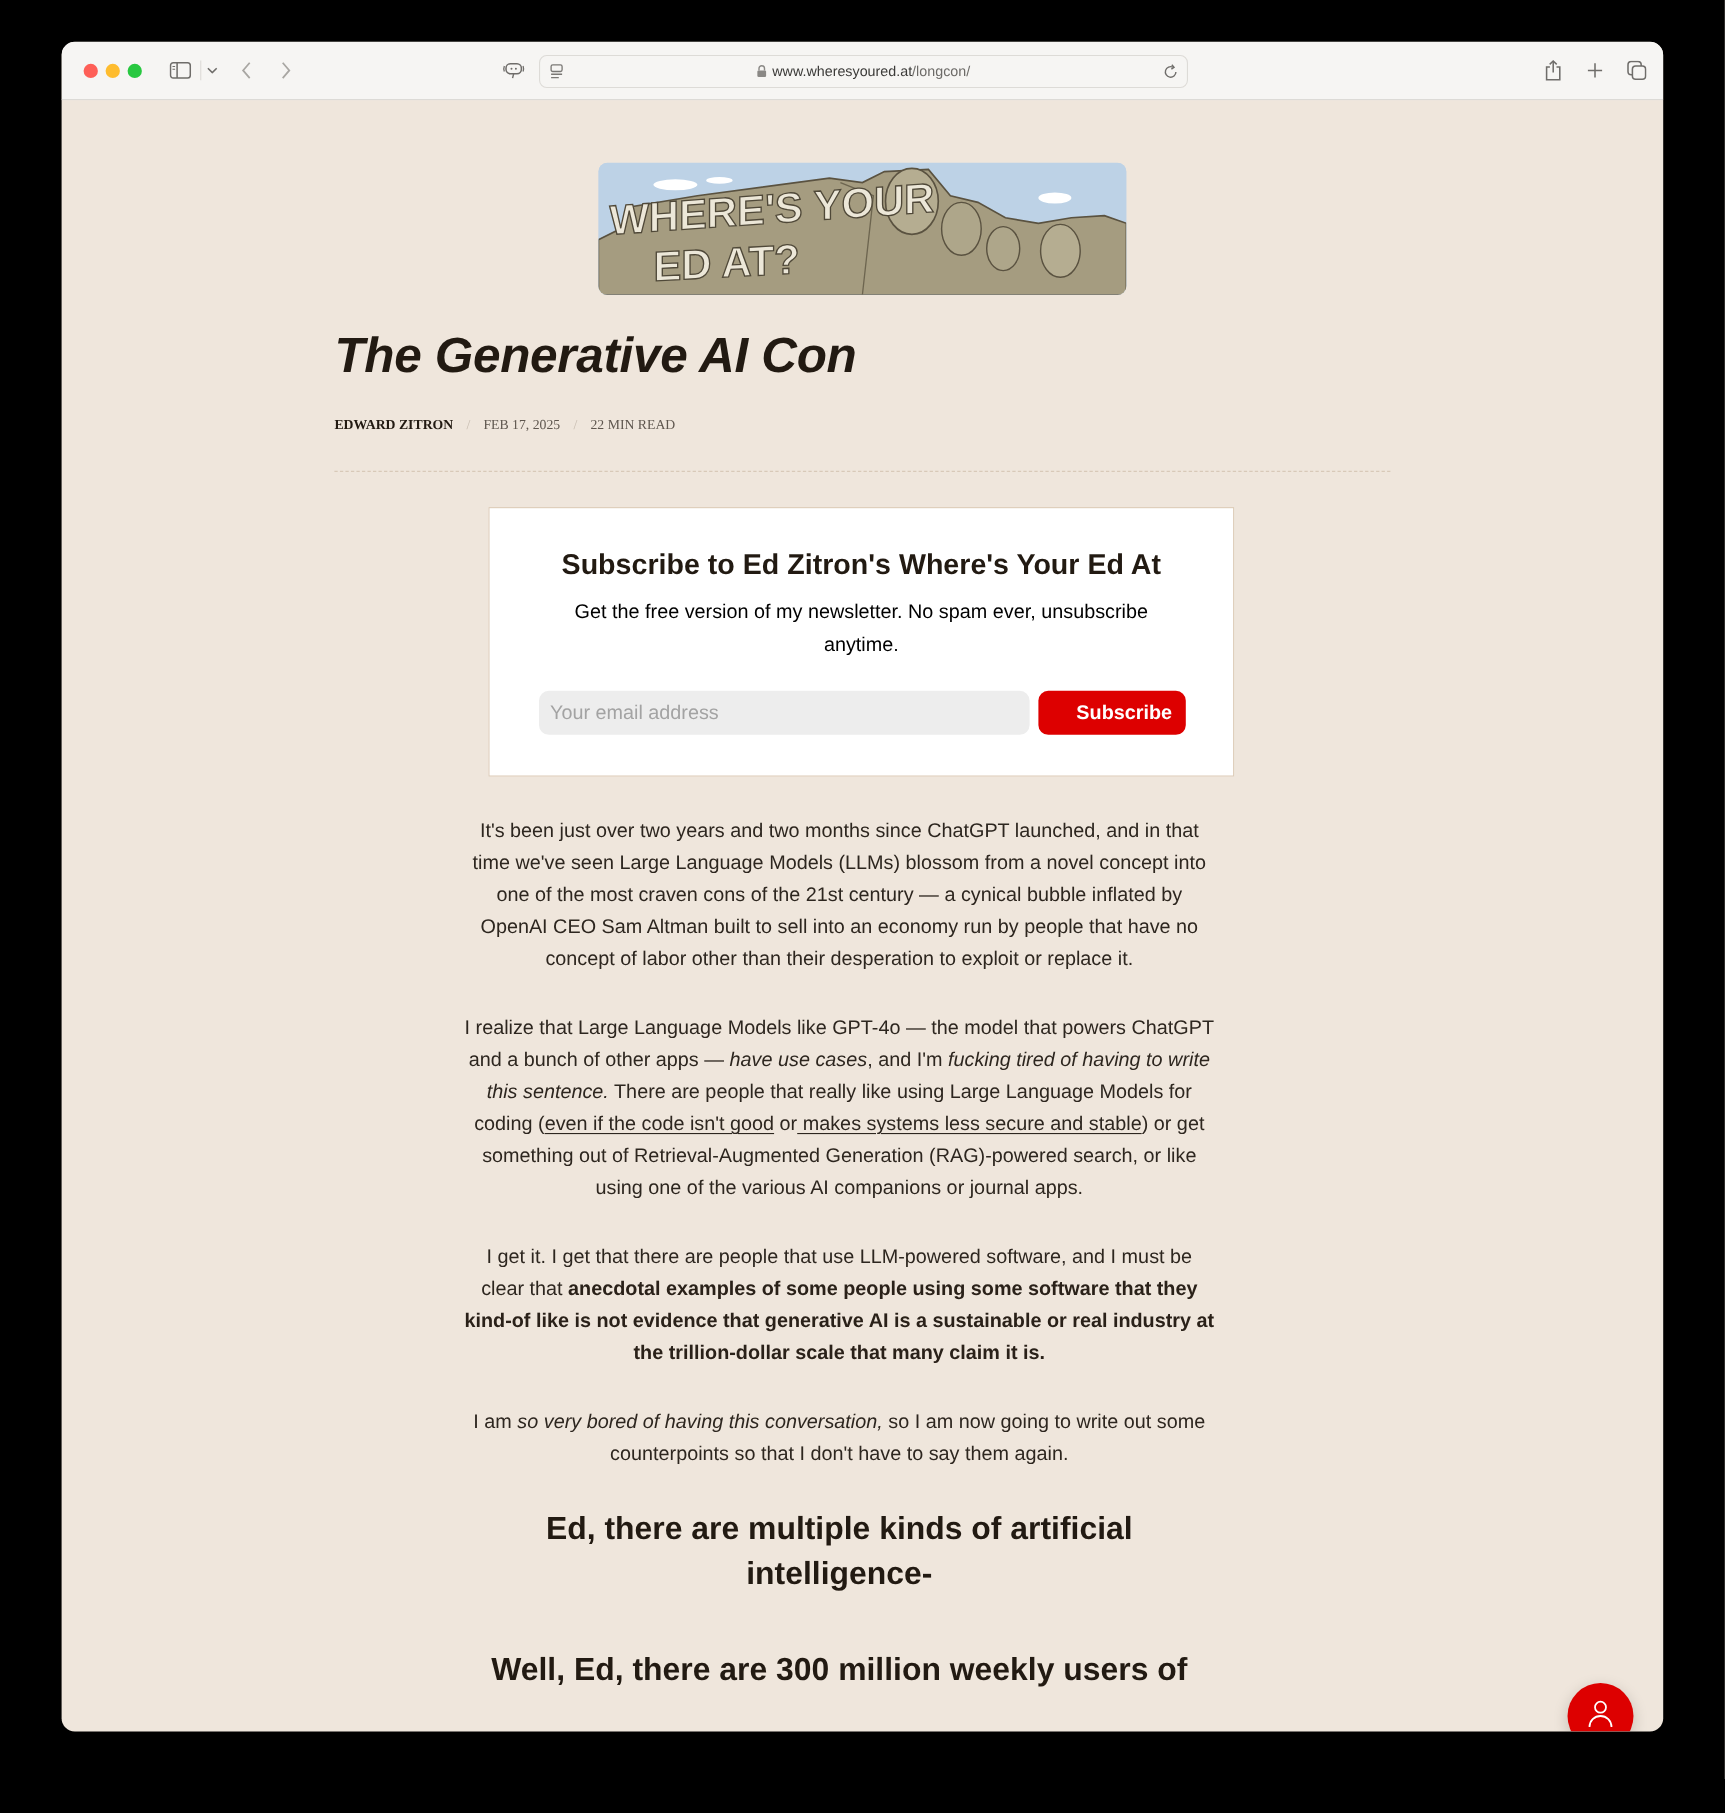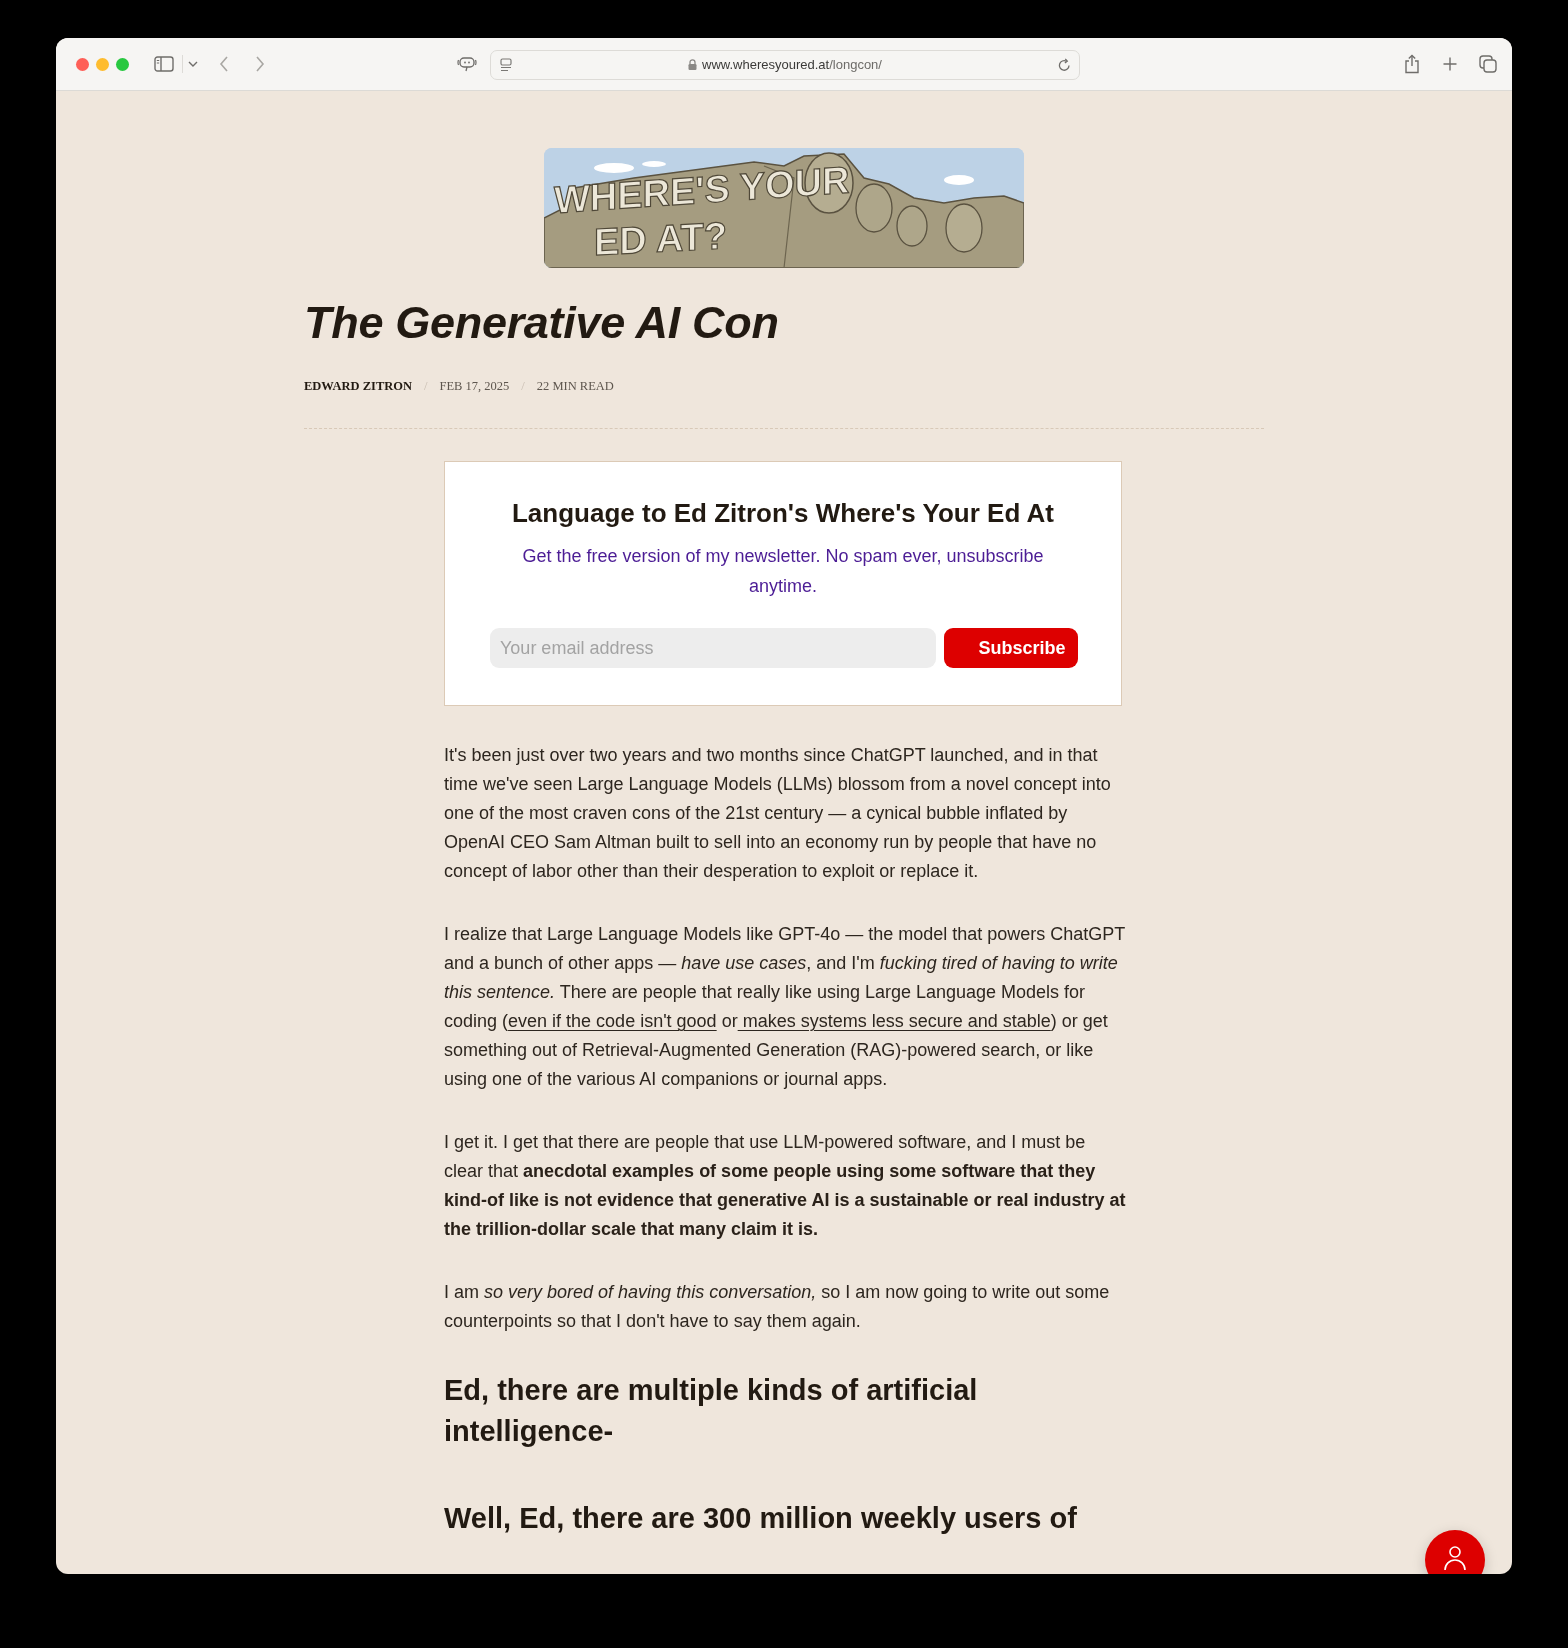--- a/index.html
+++ b/index.html
@@ -16,26 +16,26 @@
   .addr-url .path { color:#6d6b68; }
   .page { position:absolute; left:0; top:53px; width:100%; height:1483px; overflow:hidden; }
   .banner { position:absolute; left:488px; top:57px; width:480px; height:120px; border-radius:8px; overflow:hidden; background:#bfd3e6; }
   .post-title { position:absolute; left:248px; top:206px; margin:0; font-size:45px; font-weight:700; color:#221a12; letter-spacing:-0.3px;font-style:italic; }
   .meta { position:absolute; left:248px; top:288px; font-size:12.5px; color:#5e564e; display:flex; gap:0; align-items:center;font-family:Liberation Serif, serif; }
   .meta .author { color:#221a12; font-weight:700; }
   .meta .sep { color:#c8bdb1; margin:0 12px; }
   .divider { position:absolute; left:248px; top:337px; width:960px; border-top:1px dashed #d8c9b8; }
   .subscribe { position:absolute; left:388px; top:370px; width:678px; height:245px; background:#fff; border:1px solid #dccab6; box-sizing:border-box; text-align:center; }
   .sub-title { margin:36px 0 0; font-size:26px; font-weight:700; color:#221a12; }
-  .sub-desc { margin:12px auto 0; width:580px; font-size:18px; line-height:30px; color:#4c1d95; }
+  .sub-desc { margin:12px auto 0; width:580px; font-size:18px; line-height:30px; color:#000000; }
   .sub-form { position:absolute; left:45px; top:166px; display:flex; gap:8px;align-items:center; }
   .email-input { width:446px; height:40px; border:none; border-radius:9px; background:#ededed; font-size:18px; padding:0 10px; box-sizing:border-box; color:#2d261f; font-family:"Liberation Sans", sans-serif; }
   .email-input::placeholder { color:#a3a3a3; }
   .sub-btn { width:134px; height:40px; border:none; border-radius:9px; background:#dd0000; color:#fff; font-size:18px; font-weight:700; font-family:"Liberation Sans", sans-serif;padding-left:28px; }
-  .content { position:absolute; left:388px; top:650px; width:684px; color:#2d261f; font-size:18px; line-height:29px; }
+  .content { position:absolute; left:365px; top:650px; width:684px; color:#2d261f; font-size:18px; line-height:29px;text-align:center; }
   .content p { margin:0 0 34px; }
   .content a { color:#2d261f; text-decoration:underline; text-decoration-thickness:1px; text-underline-offset:3px; }
   .content b { color:#2a2119; }
   .content h2 { font-size:29px; line-height:41px; font-weight:700; color:#221a12; margin:0 0 14px; }
   .fab { position:absolute; left:1369px; top:1439px; width:60px; height:60px; border-radius:50%; background:#dd0000; box-shadow:0 4px 14px rgba(0,0,0,0.18); display:flex; align-items:center; justify-content:center; }
 </style>
 </head>
 <body>
 
 <div class="window">
@@ -149,21 +149,21 @@
       <span class="author">EDWARD ZITRON</span>
       <span class="sep">/</span>
       <span>FEB 17, 2025</span>
       <span class="sep">/</span>
       <span>22 MIN READ</span>
     </div>
 
     <div class="divider"></div>
 
     <div class="subscribe">
-      <h3 class="sub-title">Language to Ed Zitron's Where's Your Ed At</h3>
+      <h3 class="sub-title">Subscribe to Ed Zitron's Where's Your Ed At</h3>
       <p class="sub-desc">Get the free version of my newsletter. No spam ever, unsubscribe anytime.</p>
       <div class="sub-form">
         <input class="email-input" type="email" placeholder="Your email address" style="">
         <button class="sub-btn">Subscribe</button>
       </div>
     </div>
 
     <div class="content">
       <p>It's been just over two years and two months since ChatGPT launched, and in that time we've seen Large Language Models (LLMs) blossom from a novel concept into one of the most craven cons of the 21st century — a cynical bubble inflated by OpenAI CEO Sam Altman built to sell into an economy run by people that have no concept of labor other than their desperation to exploit or replace it.</p>
 

